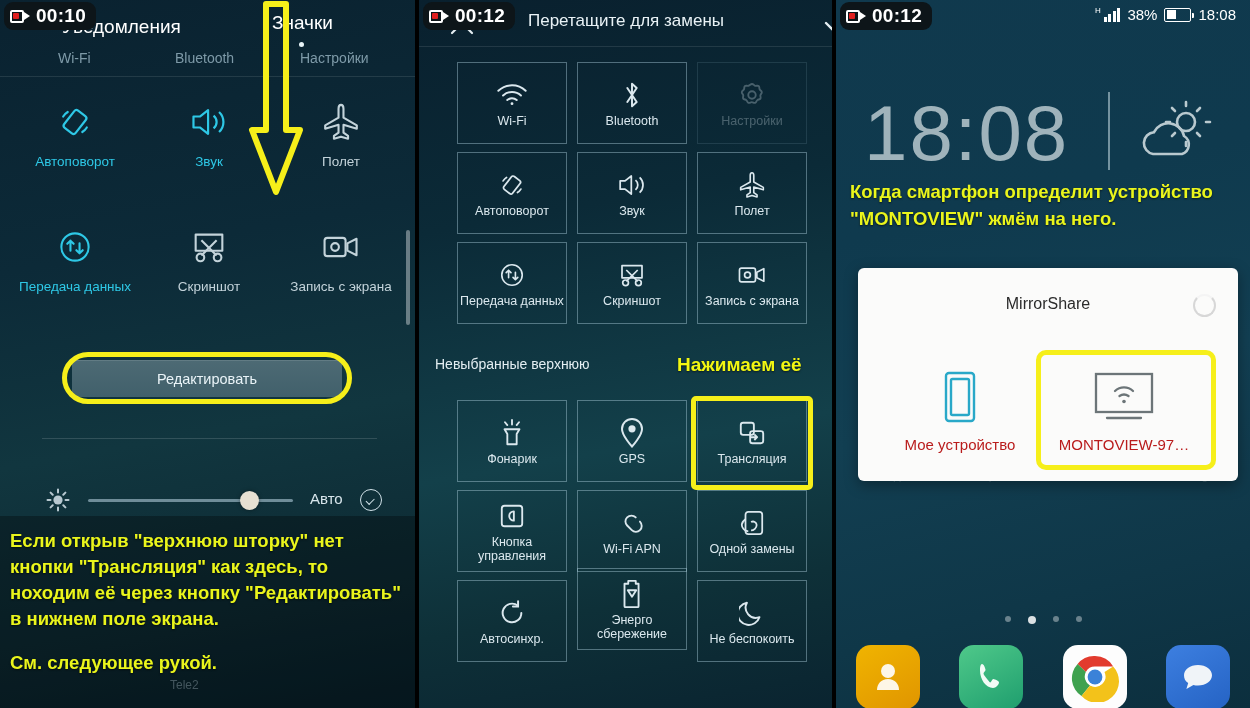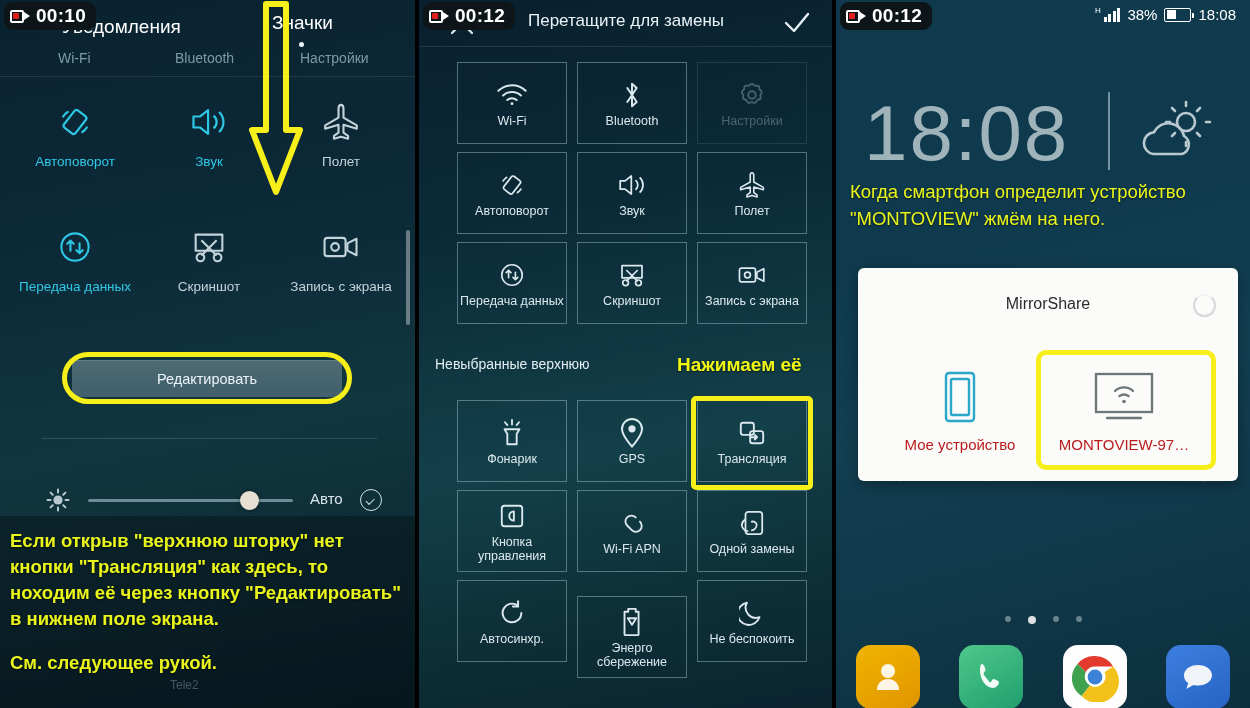--- a/index.html
+++ b/index.html
@@ -67,21 +67,21 @@
   .p1-note{position:absolute;top:528px;left:10px;width:400px;color:#eaf51c;font-size:18.5px;line-height:26px;
     font-weight:bold;text-shadow:0 1px 2px rgba(0,0,0,.6);}
   .p1-note2{position:absolute;top:652px;left:10px;color:#eaf51c;font-size:18.5px;font-weight:bold;text-shadow:0 1px 2px rgba(0,0,0,.6);}
   .p1-dim{position:absolute;left:0;top:516px;width:415px;height:192px;background:rgba(0,0,0,.30);}
   .tele2{position:absolute;left:170px;top:678px;color:rgba(190,210,220,.33);font-size:12px;}
 
   
   .arrow1{position:absolute;left:246px;top:0px;z-index:30;}
 
   
-  .p2-head{position:absolute;top:0;left:0;width:414px;height:46px;}
+  .p2-head{position:absolute;top:0;left:0;width:414px;height:46px;padding-left:40px;}
   .p2-x{position:absolute;left:30px;top:10px;}
   .p2-title{position:absolute;left:0;top:11px;width:414px;text-align:center;color:#e9f2f6;font-size:17px;}
   .p2-ok{position:absolute;right:22px;top:10px;}
   .p2-hr{position:absolute;top:46px;left:0;width:414px;height:1px;background:rgba(255,255,255,.10);}
 
   .p2-grid{position:absolute;left:0;width:414px;}
   .tile{position:absolute;width:110px;height:82px;border:1px solid rgba(180,214,228,.42);
         display:flex;flex-direction:column;align-items:center;justify-content:center;box-sizing:border-box;}
   .tile .ti{height:34px;display:flex;align-items:center;justify-content:center;}
   .tile .tl{margin-top:2px;font-size:12.5px;line-height:14px;color:#dbe8ee;text-align:center;width:104px;}
@@ -98,21 +98,21 @@
   .sig{display:flex;align-items:flex-end;gap:1.5px;height:14px;position:relative;}
   .sig i{display:block;width:3px;background:#fff;}
   .sig .h{position:absolute;left:-9px;top:-2px;font-size:8px;font-style:normal;color:#fff;}
   .batt{width:27px;height:14px;border:1.6px solid #fff;border-radius:2px;position:relative;box-sizing:border-box;}
   .batt:after{content:"";position:absolute;right:-4px;top:4px;width:2.5px;height:5px;background:#fff;border-radius:0 1px 1px 0;}
   .batt i{position:absolute;left:1.5px;top:1.5px;bottom:1.5px;width:9px;background:#fff;display:block;}
 
   .p3-clock{position:absolute;left:28px;top:88px;color:#b9c9cf;font-size:78px;font-weight:300;letter-spacing:2px;opacity:.85;}
   .p3-div{position:absolute;left:272px;top:92px;width:1.5px;height:78px;background:rgba(200,220,228,.55);}
   .p3-weather{position:absolute;left:290px;top:100px;}
-  .p3-note{position:absolute;left:14px;top:178px;width:400px;color:#eaf51c;font-size:18.5px;line-height:27px;font-weight:normal;text-shadow:0 1px 2px rgba(0,0,0,.6);}
+  .p3-note{position:absolute;left:14px;top:178px;width:400px;color:#eaf51c;font-size:18.5px;line-height:27px;font-weight:bold;text-shadow:0 1px 2px rgba(0,0,0,.6);}
 
   .ms-card{position:absolute;left:22px;top:268px;width:380px;height:213px;background:#fbfbfa;border-radius:6px;box-shadow:0 4px 14px rgba(0,0,0,.35);}
   .ms-title{position:absolute;left:0;top:27px;width:380px;text-align:center;color:#2b2b2b;font-size:16px;}
   .ms-spin{position:absolute;right:22px;top:26px;width:19px;height:19px;border:2px solid #d7d7d7;border-top-color:#f4f4f4;border-radius:50%;}
   .ms-dev{position:absolute;width:140px;text-align:center;}
   .ms-dev .di{height:66px;display:flex;align-items:center;justify-content:center;}
   .ms-dev .dl{margin-top:6px;color:#b91c1c;font-size:15px;}
   .ms-d0{left:32px;top:96px;}
   .ms-d1{left:196px;top:96px;}
 
@@ -475,21 +475,21 @@
         <div class="ti">
           <svg width="28" height="28" viewBox="0 0 30 30">
               <g fill="none" stroke="#dbe8ee" stroke-width="2.1" stroke-linecap="round">
                 <path d="M25 15a10 10 0 1 1-3.6-7.7"></path>
                 <path d="M21.5 2.5v5.5h-5.5"></path>
               </g>
             </svg>
         </div>
         <div class="tl">Автосинхр.</div>
       </div>
-      <div class="tile col1" style="top:196px;">
+      <div class="tile col1" style="top:168px;">
         <div class="ti">
           <svg width="22" height="30" viewBox="0 0 22 32">
               <g fill="none" stroke="#dbe8ee" stroke-width="2" stroke-linejoin="round">
                 <path d="M7 2h8v3h3v24a1 1 0 0 1-1 1H4a1 1 0 0 1-1-1V5h4z"></path>
                 <path d="M6.5 12h9l-4.5 7z"></path>
               </g>
             </svg>
         </div>
         <div class="tl">Энерго сбережение</div>
       </div>

